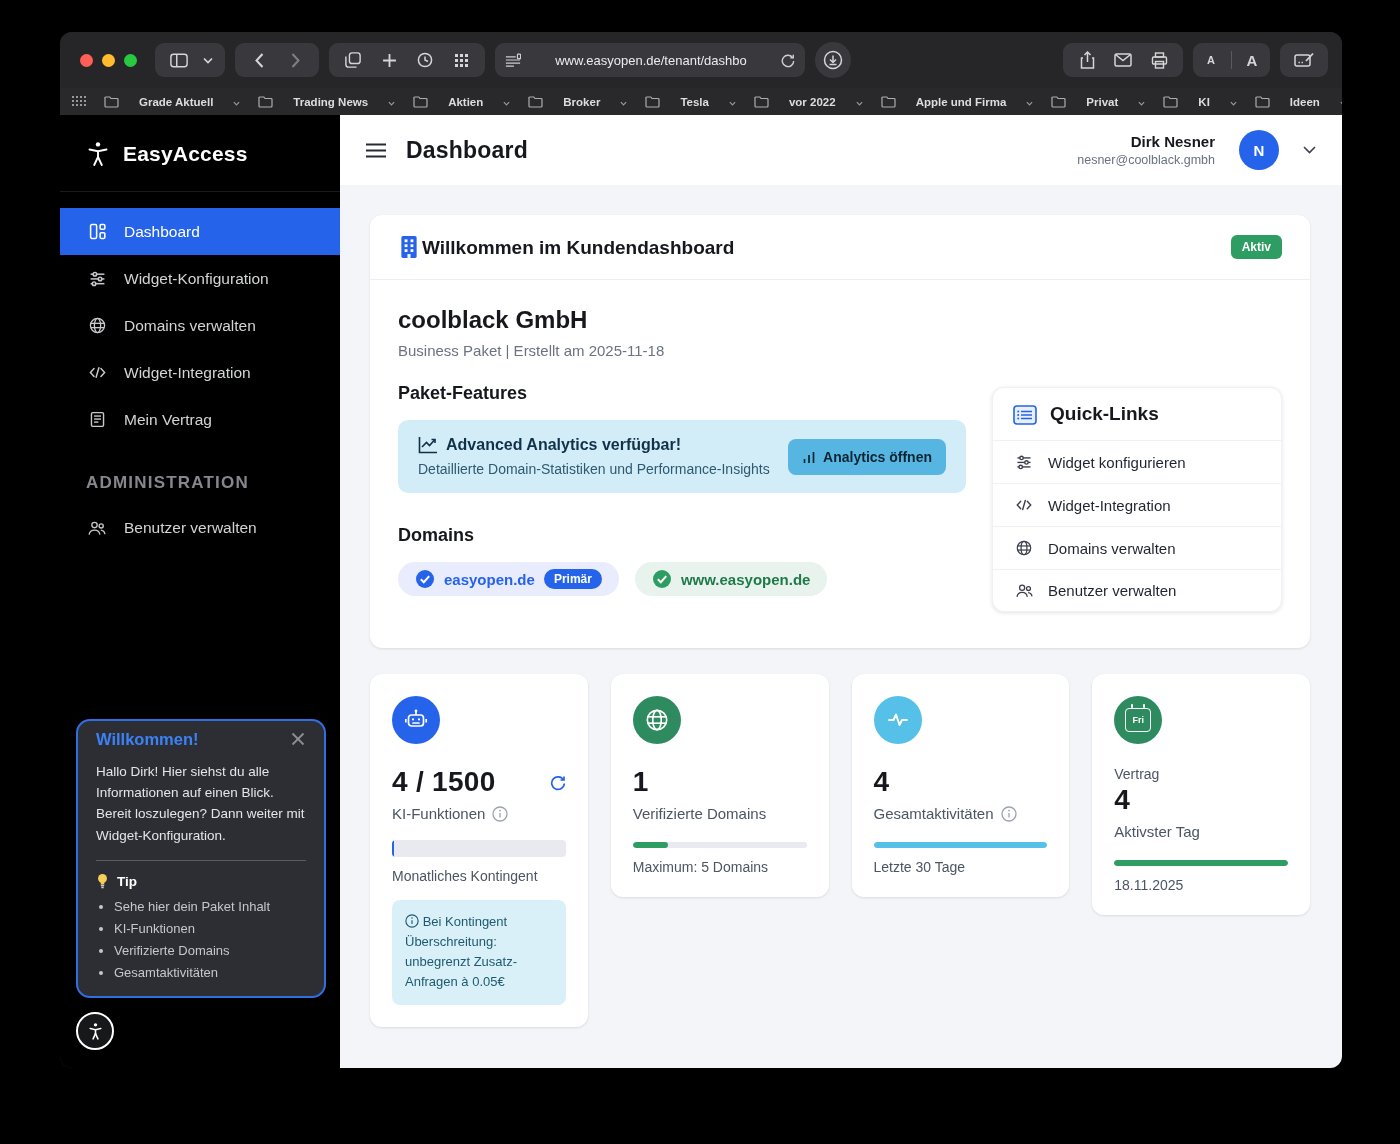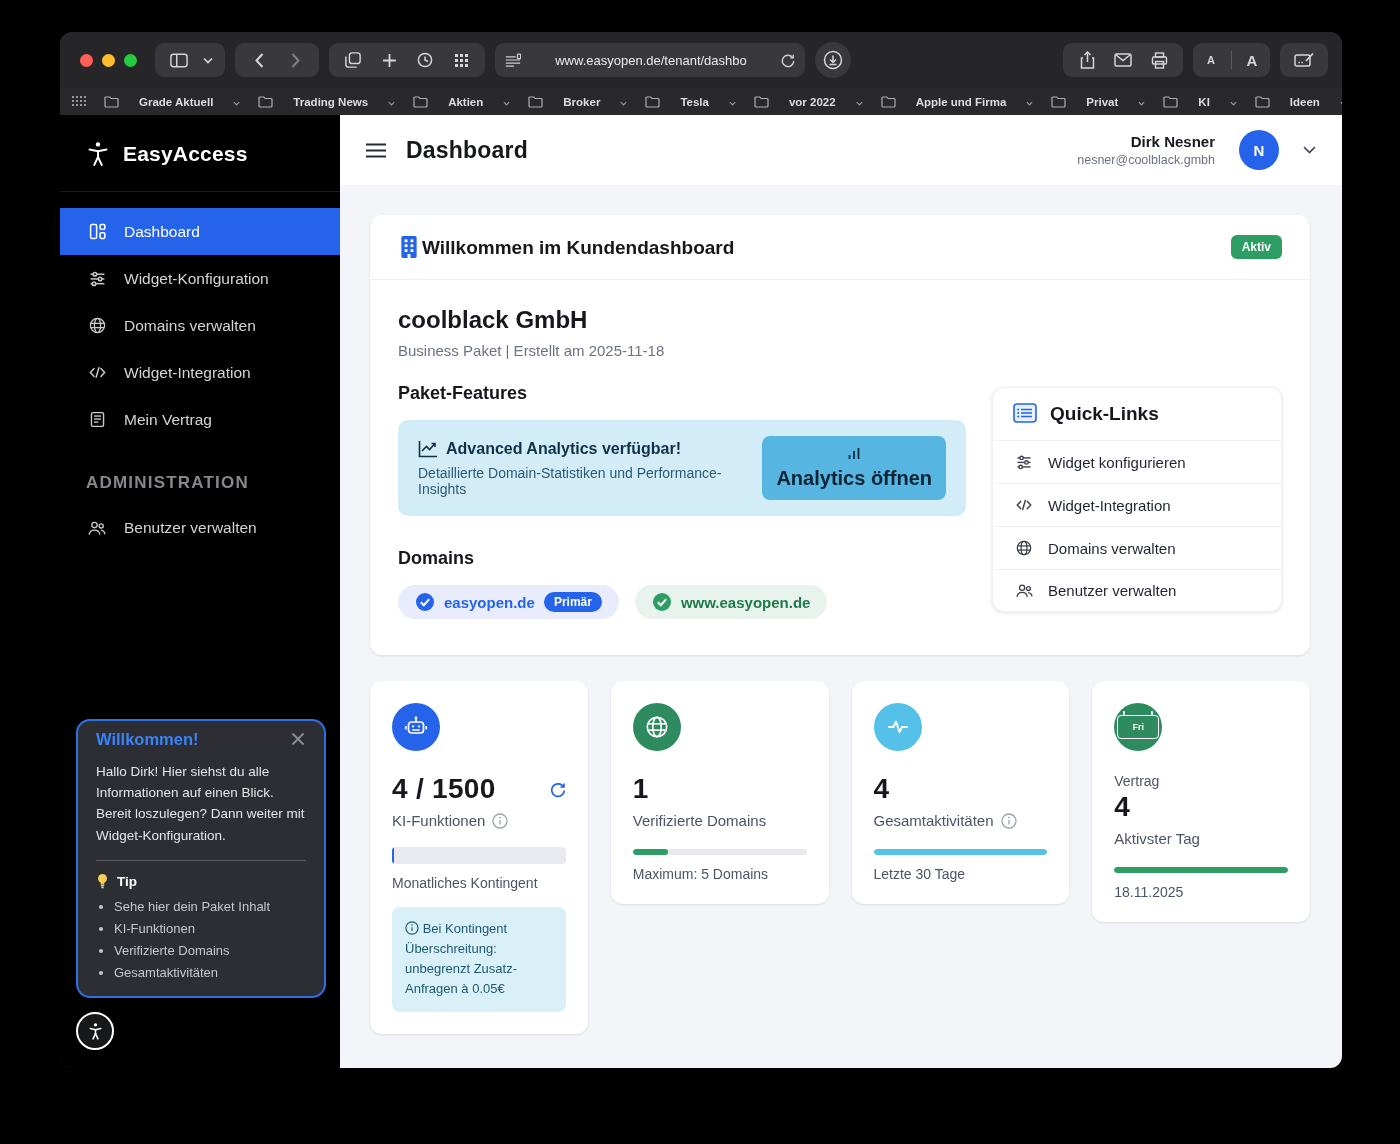--- a/index.html
+++ b/index.html
@@ -77,51 +77,51 @@
   .company{font-size:24px;font-weight:bold;color:#16181d;margin:2px 0 8px;}
   .meta{font-size:15px;color:#6b7280;margin-bottom:24px;}
   .columns{display:flex;gap:26px;align-items:flex-start;}
   .col-left{flex:1;min-width:0;}
   .h3{font-size:18px;font-weight:bold;color:#16181d;margin:0 0 16px;}
   .banner{background:#d3edf8;border-radius:10px;padding:16px 20px;display:flex;align-items:center;gap:16px;}
   .banner-texts{flex:1;min-width:0;}
   .banner-title{display:flex;align-items:center;gap:8px;font-size:16px;font-weight:bold;color:#10314a;}
   .banner-sub{margin-top:7px;font-size:14px;color:#2d5a70;}
   .banner-btn{background:#57b6e1;border:none;border-radius:8px;padding:10px 14px;display:flex;align-items:center;gap:7px;
-              font-size:20px;font-weight:bold;color:#0b2535;font-family:inherit;white-space:nowrap;flex-direction:column;}
+              font-size:14px;font-weight:bold;color:#0b2535;font-family:inherit;white-space:nowrap;}
   .domains-h{margin:32px 0 16px;}
   .chips{display:flex;gap:16px;}
   .chip{display:flex;align-items:center;gap:9px;border-radius:999px;padding:7px 17px;font-size:15px;font-weight:bold;}
   .chip.greenc{background:#e9f3ed;color:#1f7a4b;}
   .chip.bluec{background:#e8ecfc;color:#2563eb;}
   .mini-badge{background:#2563eb;color:#fff;font-size:12px;font-weight:bold;border-radius:999px;padding:3px 10px;}
   .quicklinks{width:288px;flex:0 0 auto;border-radius:12px;background:#fff;
               box-shadow:0 1px 4px rgba(16,24,40,.12);border:1px solid #f0f1f4;margin-top:4px;}
-  .ql-head{display:flex;align-items:flex-start;gap:13px;padding:15px 20px;}
+  .ql-head{display:flex;align-items:flex-end;gap:13px;padding:15px 20px;}
   .ql-title{font-size:19px;font-weight:bold;color:#16181d;}
   .ql-item{display:flex;align-items:center;gap:13px;padding:12px 20px;font-size:15px;color:#1f2430;border-top:1px solid #f0f1f4;}
   .ql-item .qicon{width:22px;display:flex;justify-content:center;color:#3a3f4a;}
   
   .stats{display:grid;grid-template-columns:repeat(4,1fr);gap:23px;margin-top:26px;align-items:start;}
   .stat-card{padding:22px;box-sizing:border-box;}
   .icon-circle{width:48px;height:48px;border-radius:50%;display:flex;align-items:center;justify-content:center;color:#fff;}
   .ic-blue{background:#2563eb}.ic-green{background:#2e8b5f}.ic-cyan{background:#55c0e8}
   .value-row{display:flex;align-items:center;margin-top:22px;}
   .stat-value{font-size:28px;font-weight:bold;color:#16181d;letter-spacing:.3px;}
   .refresh{margin-left:auto;color:#2563eb;display:flex;}
   .stat-label{display:flex;align-items:center;gap:7px;margin-top:7px;font-size:15px;color:#4b5563;}
   .info-ic{color:#9ca3af;display:flex;}
   .track{background:#e9eaef;border-radius:4px;overflow:hidden;}
   .track.big{height:17px;margin-top:18px;}
   .track.thin{height:6px;border-radius:3px;margin-top:20px;}
   .fill{height:100%;border-radius:inherit;}
   .stat-sub{margin-top:11px;font-size:14px;color:#4b5563;}
   .note{margin-top:16px;background:#d9f0f9;border-radius:8px;padding:12px 13px;font-size:13px;color:#1d5a70;line-height:1.55;}
   .day-label{margin-top:22px;font-size:14px;color:#4b5563;}
-  .cal{width:42px;height:24px;border:1.7px solid #fff;border-radius:4px;position:relative;display:flex;align-items:center;justify-content:center;box-sizing:border-box;}
+  .cal{width:26px;height:24px;border:1.7px solid #fff;border-radius:4px;position:relative;display:flex;align-items:center;justify-content:center;box-sizing:border-box;}
   .cal::before,.cal::after{content:"";position:absolute;top:-5px;width:2px;height:4px;background:#fff;border-radius:1px;}
   .cal::before{left:5px}.cal::after{right:5px}
   .cal span{font-size:9px;font-weight:bold;color:#fff;}
 </style>
 </head>
 <body>
 
 <div class="canvas">
   <div class="window">
 

